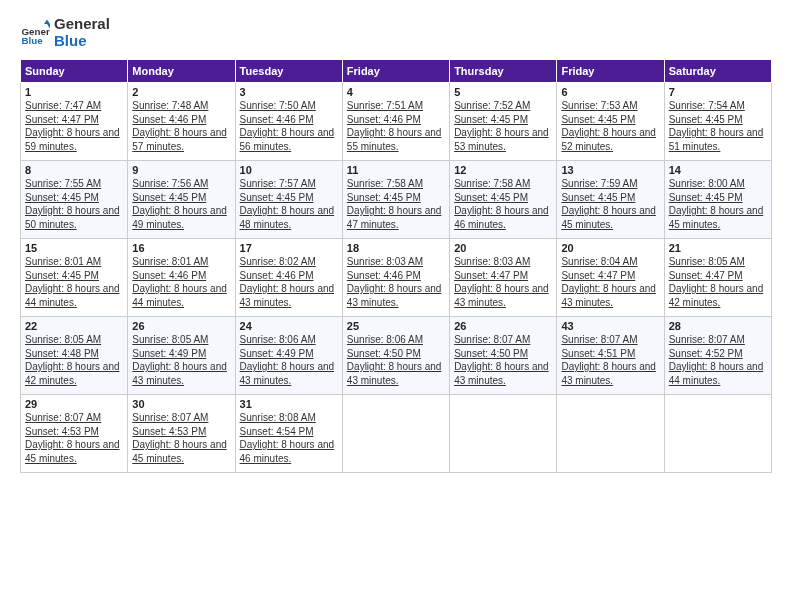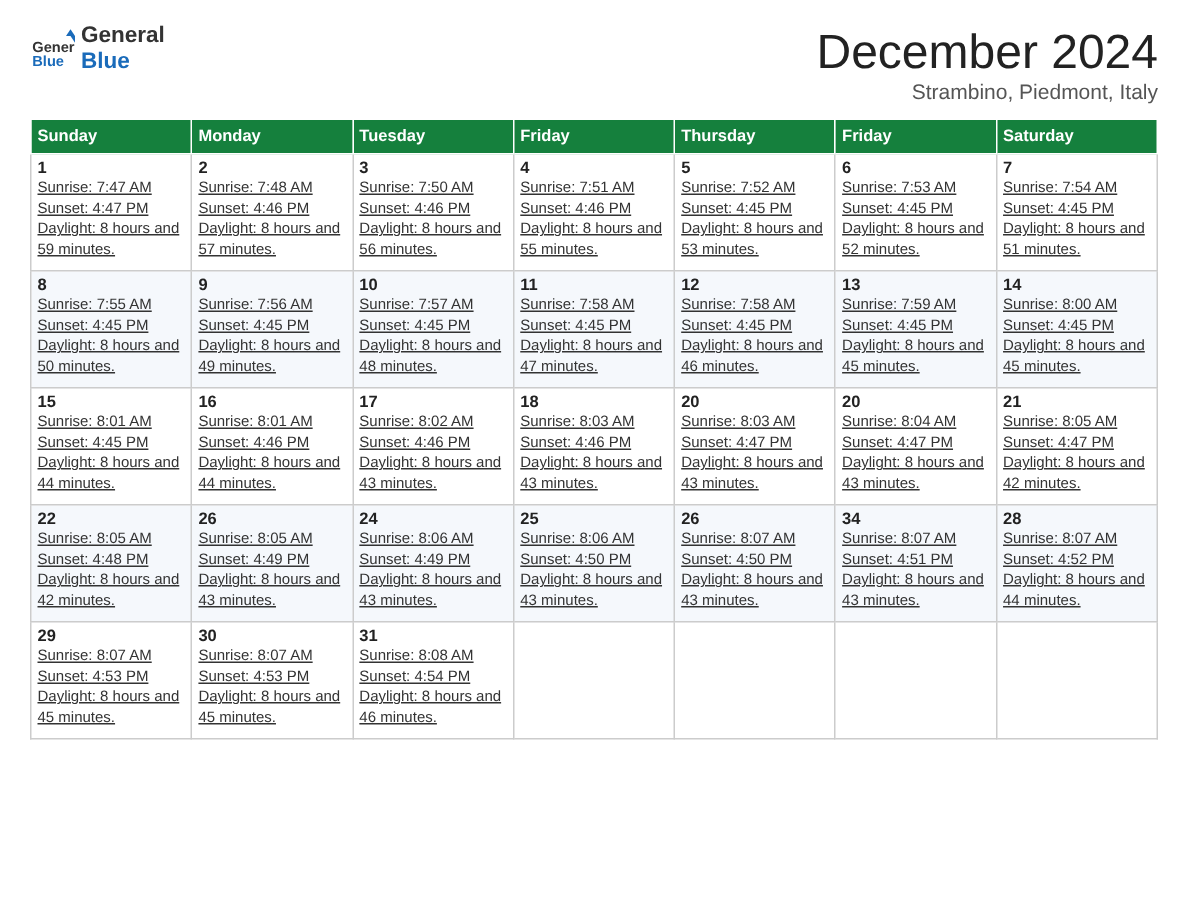--- a/index.html
+++ b/index.html
@@ -42,21 +42,21 @@
     .location {
       font-size: 14px;
       color: #555;
     }
     .calendar {
       width: 100%;
       border-collapse: collapse;
       font-size: 9.5px;
     }
     .calendar thead tr th {
-      background: #15803d;
+      background: #4c1d95;
       color: #fff;
       padding: 5px 4px;
       text-align: left;
       font-size: 11px;
       font-weight: bold;
       border: 1px solid #fff;
     }
     .calendar tbody tr td {
       border: 1px solid #ccc;
       vertical-align: top;
@@ -94,24 +94,20 @@
       <svg class="logo-icon" viewBox="0 0 40 40">
         <text x="2" y="22" font-size="13" font-weight="bold" fill="#333">General</text>
         <text x="2" y="35" font-size="13" font-weight="bold" fill="#1a6bba">Blue</text>
         <polygon points="32,8 40,8 36,2" fill="#1a6bba"></polygon>
         <polygon points="36,8 40,14 40,8" fill="#1a6bba"></polygon>
       </svg>
       <div style="display:flex;flex-direction:column;line-height:1.1;">
         <span style="font-size:15px;font-weight:bold;color:#333;">General</span>
         <span style="font-size:15px;font-weight:bold;color:#1a6bba;">Blue</span>
       </div>
-    </div>
-    <div class="title-block">
-      <div class="month-title">December 2024</div>
-      <div class="location">Strambino, Piedmont, Italy</div>
     </div>
   </div>
 
   <table class="calendar">
     <thead>
       <tr>
         <th>Sunday</th>
         <th>Monday</th>
         <th>Tuesday</th>
         <th>Friday</th>
@@ -173,21 +169,21 @@
           <td><span class="day-num">22</span>
 <span class="day-detail">Sunrise: 8:05 AM<br>Sunset: 4:48 PM<br>Daylight: 8 hours and 42 minutes.</span></td>
           <td><span class="day-num">26</span>
 <span class="day-detail">Sunrise: 8:05 AM<br>Sunset: 4:49 PM<br>Daylight: 8 hours and 43 minutes.</span></td>
           <td><span class="day-num">24</span>
 <span class="day-detail">Sunrise: 8:06 AM<br>Sunset: 4:49 PM<br>Daylight: 8 hours and 43 minutes.</span></td>
           <td><span class="day-num">25</span>
 <span class="day-detail">Sunrise: 8:06 AM<br>Sunset: 4:50 PM<br>Daylight: 8 hours and 43 minutes.</span></td>
           <td><span class="day-num">26</span>
 <span class="day-detail">Sunrise: 8:07 AM<br>Sunset: 4:50 PM<br>Daylight: 8 hours and 43 minutes.</span></td>
-          <td><span class="day-num">34</span>
+          <td><span class="day-num">43</span>
 <span class="day-detail">Sunrise: 8:07 AM<br>Sunset: 4:51 PM<br>Daylight: 8 hours and 43 minutes.</span></td>
           <td><span class="day-num">28</span>
 <span class="day-detail">Sunrise: 8:07 AM<br>Sunset: 4:52 PM<br>Daylight: 8 hours and 44 minutes.</span></td>
         </tr>
         <tr>
           <td><span class="day-num">29</span>
 <span class="day-detail">Sunrise: 8:07 AM<br>Sunset: 4:53 PM<br>Daylight: 8 hours and 45 minutes.</span></td>
           <td><span class="day-num">30</span>
 <span class="day-detail">Sunrise: 8:07 AM<br>Sunset: 4:53 PM<br>Daylight: 8 hours and 45 minutes.</span></td>
           <td><span class="day-num">31</span>

